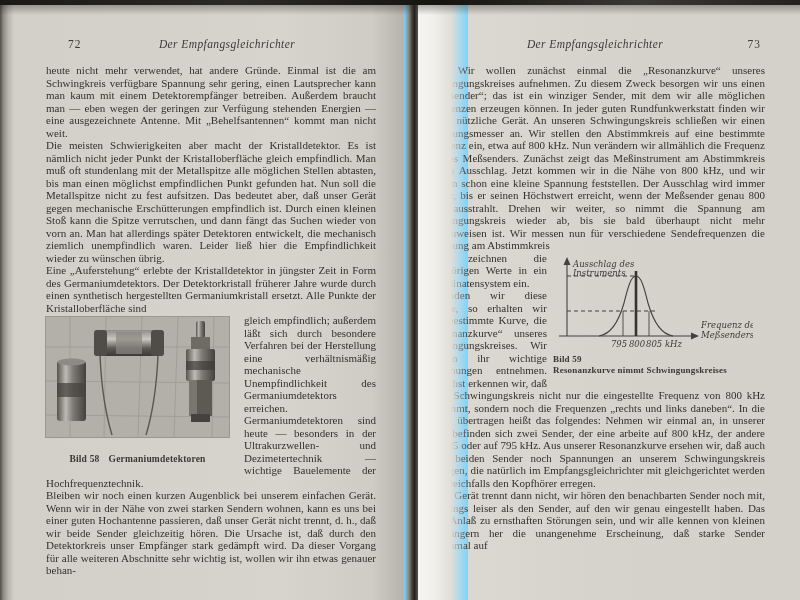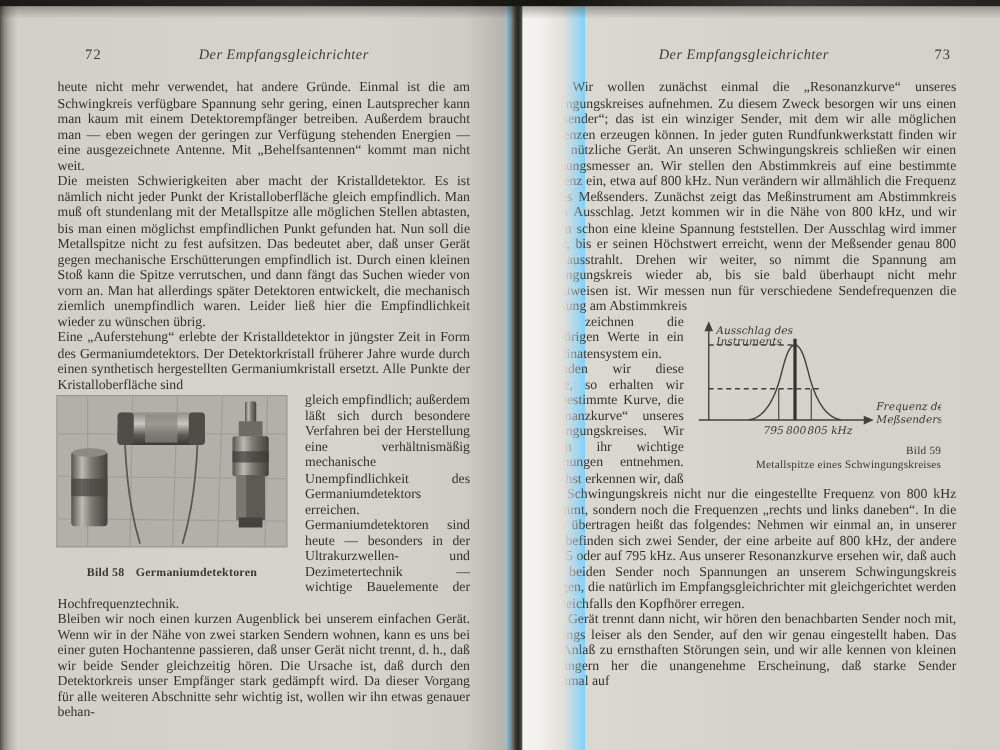--- a/index.html
+++ b/index.html
@@ -40,21 +40,21 @@
   #right-header .pagenum{position:absolute;right:4px;top:0;margin-left:10px;}
   #right-header .title{display:block;text-align:center;}
   
   .photo-float{float:left;width:190px;margin:3px 8px 2px 0;}
   .photo-frame{width:183px;height:120px;background:#b3b0a9;
                box-shadow:0 0 0 1px #9a978f;}
   .fig-caption-left{width:183px;text-align:center;font-size:9.5px;font-weight:700;
                color:#3a3832;margin-top:16px;letter-spacing:.2px;}
   .fig-caption-left .cap-num{margin-right:9px;}
   .diagram-float{float:right;width:200px;margin:2px 12px 2px 6px;}
-  .fig-caption-right{width:200px;text-align:right;font-size:9px;font-weight:400;
+  .fig-caption-right{width:200px;text-align:left;font-size:9px;font-weight:700;
                color:#3a3832;line-height:11px;letter-spacing:.2px;}
   svg text{font-family:"DejaVu Serif","Liberation Serif",serif;}
   .hand{font-style:italic;fill:#3c3a34;}
   .clearfix::after{content:"";display:block;clear:both;}
 </style>
 </head>
 <body>
 
 <div id="spread">
 
@@ -162,21 +162,21 @@
         <text class="hand" x="20" y="13" font-size="8.5">Ausschlag des</text>
         <text class="hand" x="20" y="22" font-size="8.5">Instruments</text>
         <text class="hand" x="148" y="74" font-size="8.5">Frequenz des</text>
         <text class="hand" x="148" y="84" font-size="8.5">Meßsenders</text>
         <text class="hand" x="66" y="93" font-size="8.5" text-anchor="middle">795</text>
         <text class="hand" x="84" y="93" font-size="8.5" text-anchor="middle">800</text>
         <text class="hand" x="93" y="93" font-size="8.5" text-anchor="start">805 kHz</text>
       </svg>
       <div class="fig-caption-right">
         <div>Bild 59</div>
-        <div>Metallspitze eines Schwingungskreises</div>
+        <div>Resonanzkurve nimmt Schwingungskreises</div>
       </div>
     </div>
 
     <p>und zeichnen die zugehörigen Werte in ein Koordinatensystem ein.</p>
     <p>Verbinden wir diese Punkte, so erhalten wir eine bestimmte Kurve, die „Resonanzkurve“ unseres Schwingungskreises. Wir können ihr wichtige Beziehungen entnehmen. Zunächst erkennen wir, daß unser Schwingungskreis nicht nur die eingestellte Frequenz von 800 kHz aufnimmt, sondern noch die Frequenzen „rechts und links daneben“. In die Praxis übertragen heißt das folgendes: Nehmen wir einmal an, in unserer Nähe befinden sich zwei Sender, der eine arbeite auf 800 kHz, der andere auf 805 oder auf 795 kHz. Aus unserer Resonanzkurve ersehen wir, daß auch diese beiden Sender noch Spannungen an unserem Schwingungskreis erzeugen, die natürlich im Empfangsgleichrichter mit gleichgerichtet werden und gleichfalls den Kopfhörer erregen.</p>
     <p>Unser Gerät trennt dann nicht, wir hören den benachbarten Sender noch mit, allerdings leiser als den Sender, auf den wir genau eingestellt haben. Das kann Anlaß zu ernsthaften Störungen sein, und wir alle kennen von kleinen Empfängern her die unangenehme Erscheinung, daß starke Sender manchmal auf</p>
   </div>
 
   <div class="spine"></div>
   <div class="spine-light"></div>

